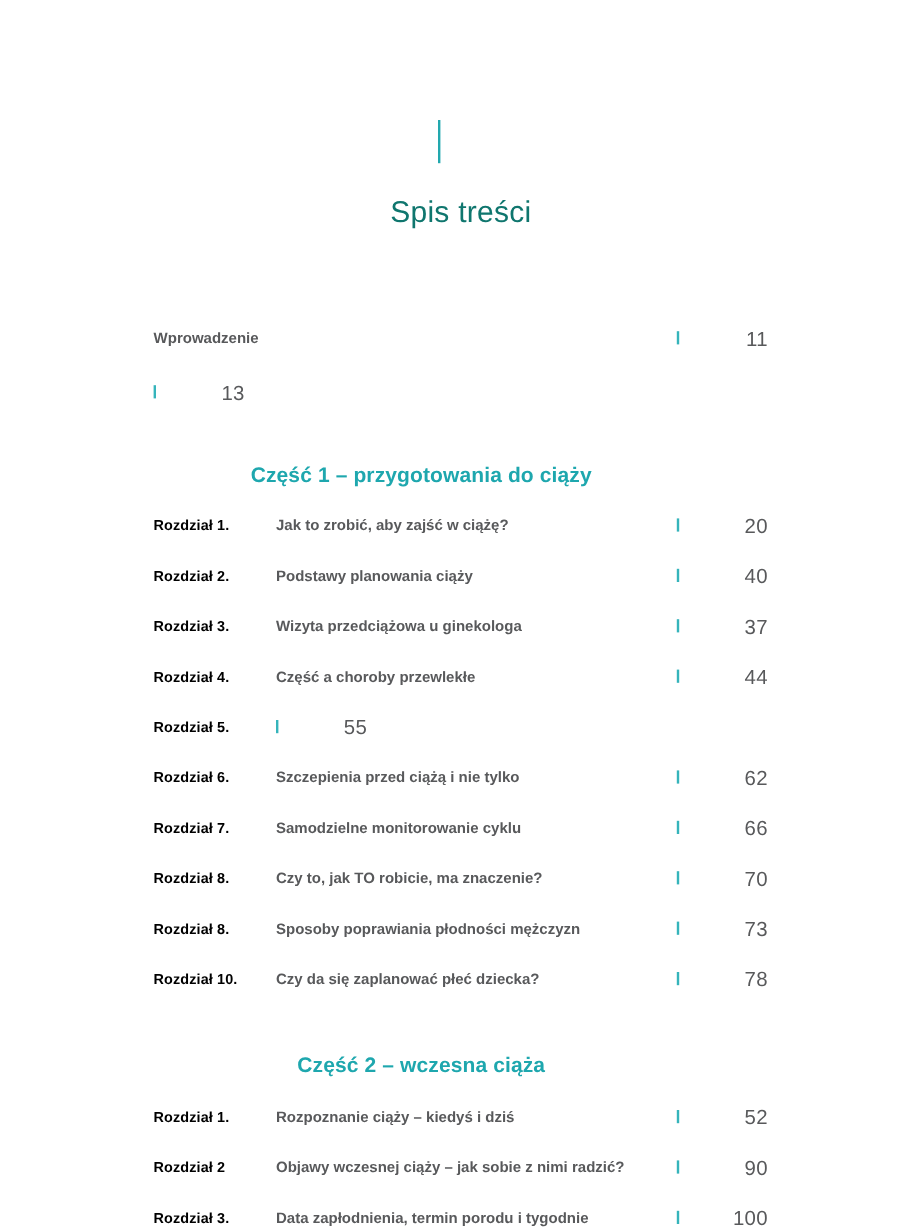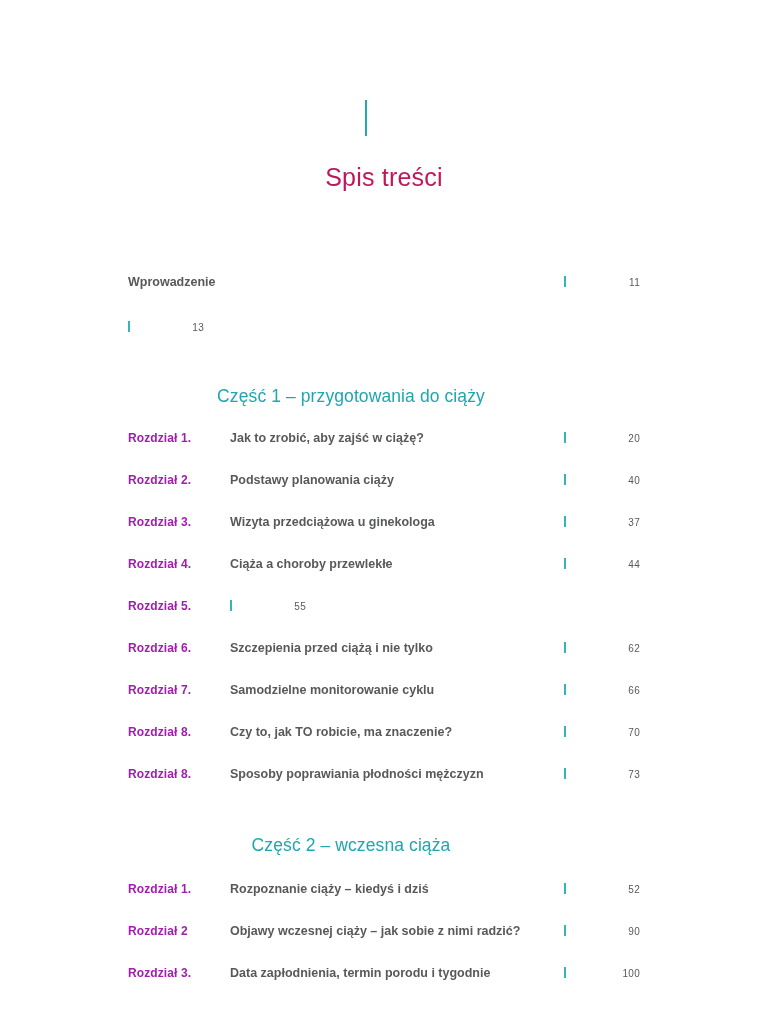--- a/index.html
+++ b/index.html
@@ -39,21 +39,21 @@
     width: 2px;
     height: 36px;
     background: #22a8ae;
   }
   .doc-title {
     position: absolute;
     top: 163px;
     left: 0;
     width: 768px;
     text-align: center;
-    color: #be185d;
+    color: #0f766e;
     font-size: 25px;
     font-weight: 400;
     letter-spacing: 0.2px;
   }
 
   
   .toc {
     position: absolute;
     top: 262px;
     left: 128px;
@@ -71,21 +71,21 @@
   .entry.front {
     min-height: 33px;
     padding-top: 12px;
   }
   .entry.chapter {
     padding-top: 9px;
   }
 
   .col-label {
     flex: 0 0 102px;
-    color: #a21caf;
+    color: #000000;
     font-size: 12px;
     font-weight: 700;
     letter-spacing: 0.1px;
     white-space: nowrap;
   }
   .col-title {
     flex: 1 1 auto;
     padding-right: 10px;
     font-weight: bold;
   }
@@ -103,29 +103,29 @@
     display: inline-block;
     width: 2px;
     height: 11px;
     background: #35b4bb;
     vertical-align: -1px;
   }
   .col-page {
     flex: 0 0 42px;
     text-align: right;
     color: #58595b;
-    font-size: 10px;
+    font-size: 17px;
     letter-spacing: 0.3px;
   }
 
   .part-heading {
     text-align: center;
     color: #1ea7ae;
     font-size: 17.5px;
-    font-weight: 400;
+    font-weight: 700;
     letter-spacing: 0.1px;
     padding-top: 34px;
     padding-bottom: 14px;
     padding-right: 66px;
   }
   .part-heading.second {
     padding-top: 36px;
     padding-bottom: 16px;
   }
 </style>
@@ -163,21 +163,21 @@
         <div class="col-page">40</div>
       </div>
       <div class="entry chapter">
         <div class="col-label">Rozdział 3.</div>
         <div class="col-title"><span>Wizyta przedciążowa u ginekologa</span></div>
         <div class="col-sep"><i title="|"></i></div>
         <div class="col-page">37</div>
       </div>
       <div class="entry chapter">
         <div class="col-label">Rozdział 4.</div>
-        <div class="col-title"><span>Ciąża a choroby przewlekłe</span></div>
+        <div class="col-title"><span>Część a choroby przewlekłe</span></div>
         <div class="col-sep"><i title="|"></i></div>
         <div class="col-page">44</div>
       </div>
       <div class="entry chapter">
         <div class="col-label">Rozdział 5.</div>
         <div class="col-sep"><i title="|"></i></div>
         <div class="col-page">55</div>
       </div>
       <div class="entry chapter">
         <div class="col-label">Rozdział 6.</div>
@@ -196,20 +196,26 @@
         <div class="col-title"><span>Czy to, jak TO robicie, ma znaczenie?</span></div>
         <div class="col-sep"><i title="|"></i></div>
         <div class="col-page">70</div>
       </div>
       <div class="entry chapter">
         <div class="col-label">Rozdział 8.</div>
         <div class="col-title"><span>Sposoby poprawiania płodności mężczyzn</span></div>
         <div class="col-sep"><i title="|"></i></div>
         <div class="col-page">73</div>
       </div>
+      <div class="entry chapter">
+        <div class="col-label">Rozdział 10.</div>
+        <div class="col-title"><span>Czy da się zaplanować płeć dziecka?</span></div>
+        <div class="col-sep"><i title="|"></i></div>
+        <div class="col-page">78</div>
+      </div>
       <div class="part-heading second">Część 2 – wczesna ciąża</div>
       <div class="entry chapter">
         <div class="col-label">Rozdział 1.</div>
         <div class="col-title"><span>Rozpoznanie ciąży – kiedyś i dziś</span></div>
         <div class="col-sep"><i title="|"></i></div>
         <div class="col-page">52</div>
       </div>
       <div class="entry chapter">
         <div class="col-label">Rozdział 2</div>
         <div class="col-title"><span>Objawy wczesnej ciąży – jak sobie z nimi radzić?</span></div>

